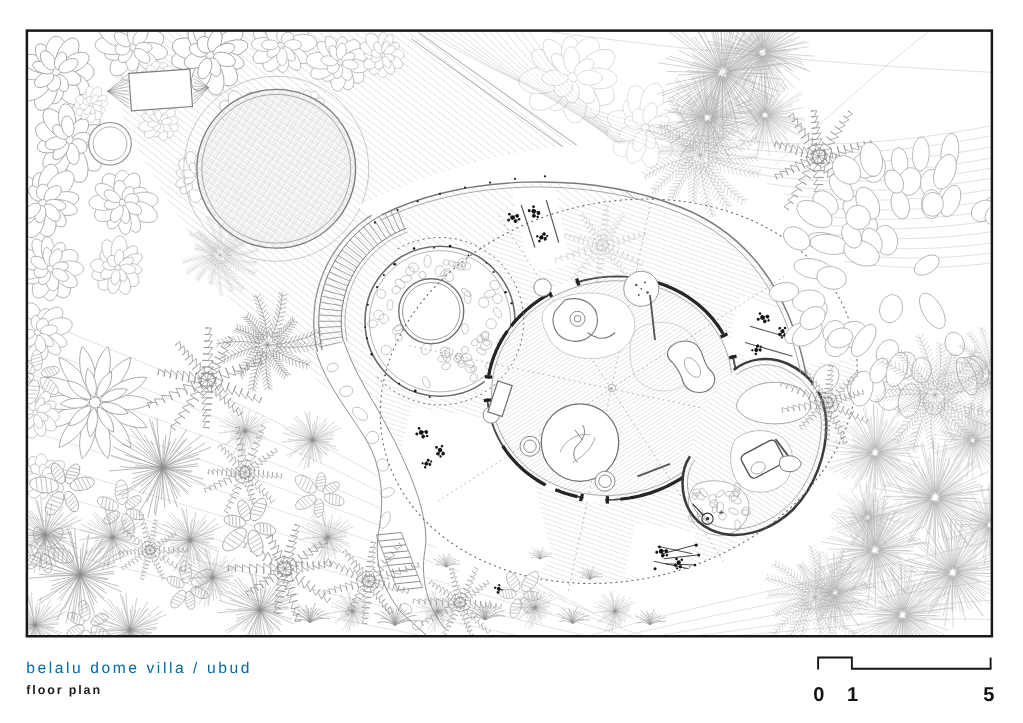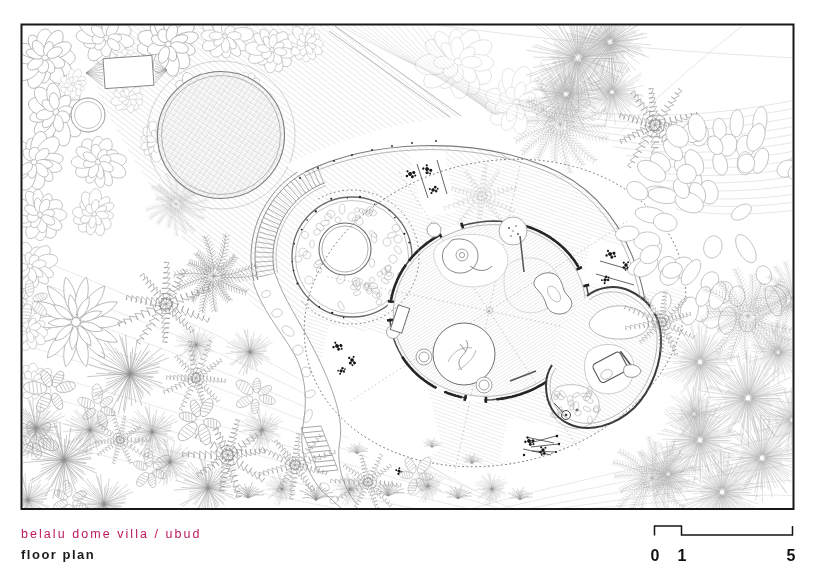--- a/index.html
+++ b/index.html
@@ -1,16 +1,16 @@
 <!DOCTYPE html>
 <html><head><meta charset="utf-8"><style>
 html,body{margin:0;padding:0;background:#fff;width:818px;height:578px;overflow:hidden;}
 body{font-family:"Liberation Sans",sans-serif;}
-.t1{position:absolute;left:21px;top:527px;font-size:12.5px;letter-spacing:2.05px;color:#be185d;}
-.t2{position:absolute;left:21px;top:547px;font-size:13px;font-weight:bold;letter-spacing:1.5px;color:#1c1c1c;}
+.t1{position:absolute;left:21px;top:527px;font-size:12.5px;letter-spacing:2.05px;color:#0369a1;}
+.t2{position:absolute;left:21px;top:547px;font-size:10px;font-weight:bold;letter-spacing:1.5px;color:#1c1c1c;}
 </style></head><body>
 <svg width="818" height="578" viewBox="0 0 818 578" xmlns="http://www.w3.org/2000/svg" style="position:absolute;top:0;left:0">
 <defs>
 <pattern id="hDeck" width="4.4" height="4.4" patternUnits="userSpaceOnUse" patternTransform="rotate(-52)">
         <line x1="0" y1="0" x2="0" y2="4.4" stroke="#a6a6a6" stroke-width="0.45"></line>
       </pattern>
 <pattern id="hRoom" width="2.8" height="2.8" patternUnits="userSpaceOnUse" patternTransform="rotate(57)">
         <line x1="0" y1="0" x2="0" y2="2.8" stroke="#ababab" stroke-width="0.42"></line>
       </pattern>
 <pattern id="hAnn" width="3.5" height="3.5" patternUnits="userSpaceOnUse" patternTransform="rotate(-57)">

